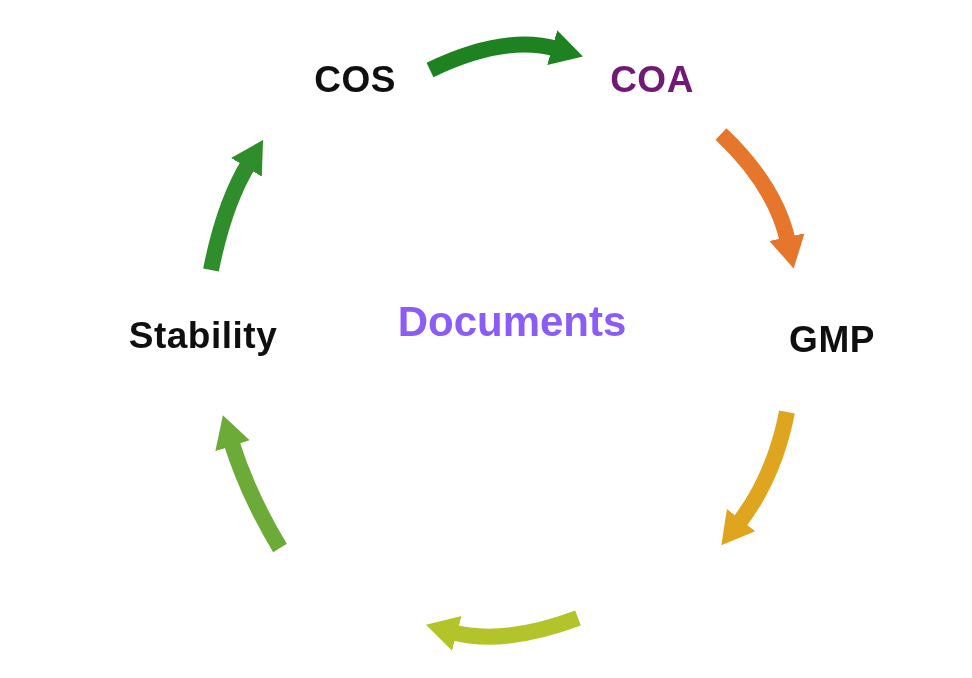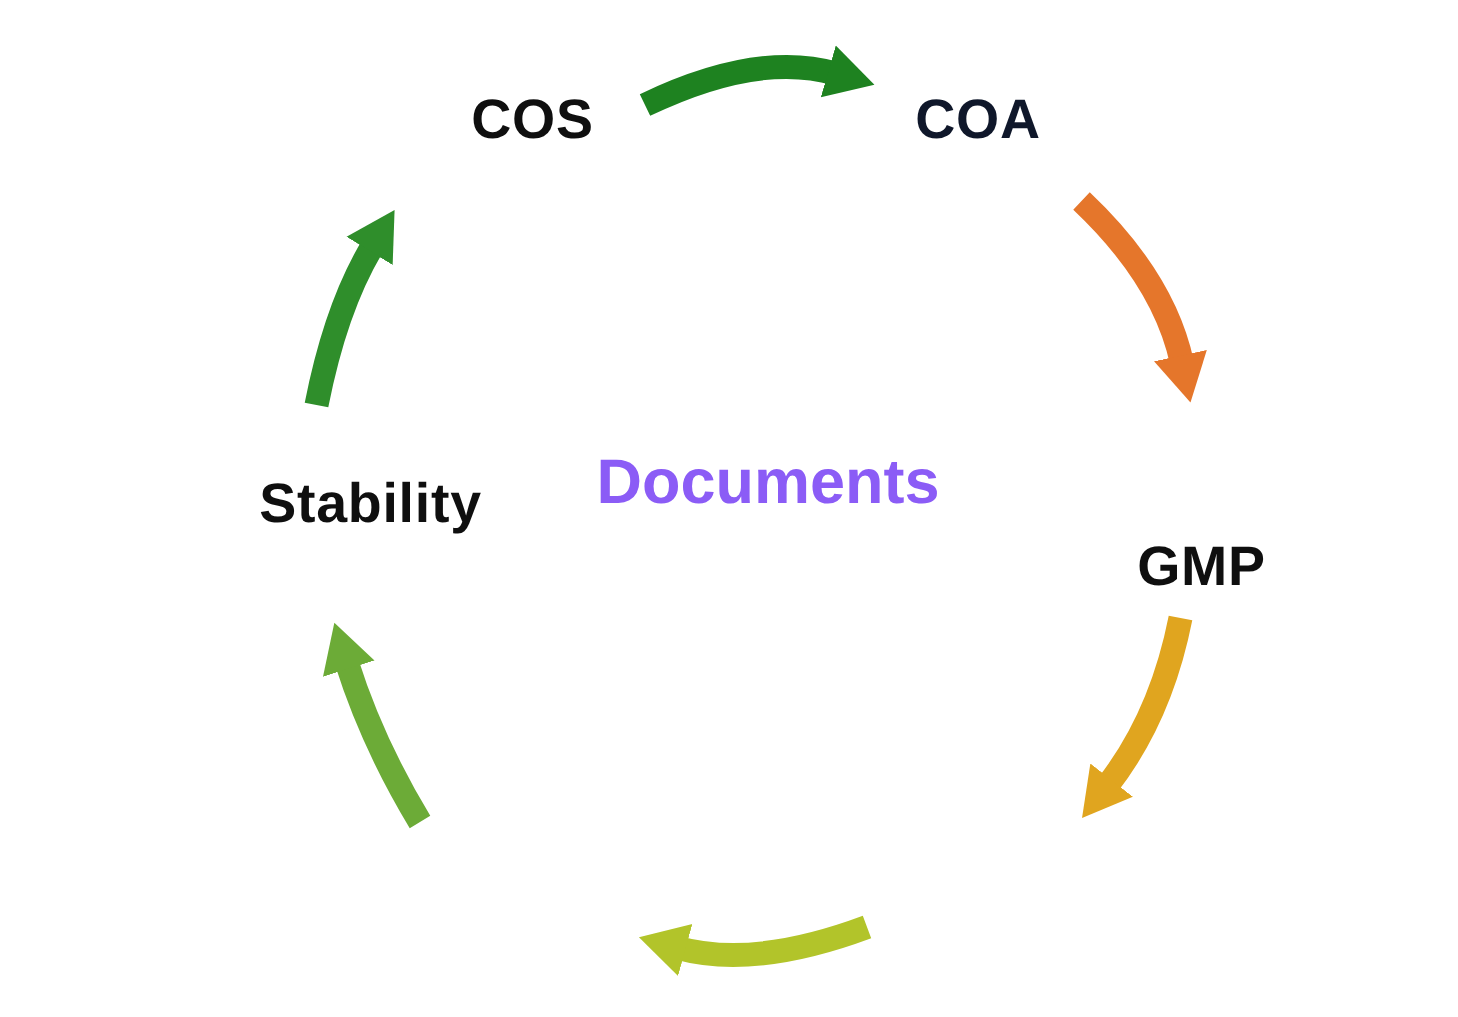--- a/index.html
+++ b/index.html
@@ -43,21 +43,21 @@
     transform: translate(-50%, -50%);
     font-weight: 700;
     font-size: 42px;
     line-height: 65px;
     text-align: center;
     white-space: nowrap;
   }
   
   .pos-cos  { left: 355px; top: 80px;  }
   .pos-coa  { left: 652px; top: 80px;  }
-  .pos-gmp  { left: 801px; top: 340px; margin-top: 38px; }
+  .pos-gmp  { left: 832px; top: 340px; }
   .pos-msds { left: 650px; top: 596px; }
   .pos-dmf  { left: 353px; top: 594px; }
   .pos-stability { left: 203px; top: 336px; }
 </style>
 </head>
 <body>
 
 <div class="stage" style="background: rgb(255, 255, 255);">
 
   <svg class="arrows-svg" viewBox="0 0 972 678">
@@ -90,27 +90,27 @@
 
     <path d="M 578 618 Q 503 646 452 632" fill="none" stroke-width="16" marker-end="url(#head3)" stroke="#B2C42A"></path>
 
     <path d="M 280 548 Q 248 495 231 441" fill="none" stroke-width="16" marker-end="url(#head4)" stroke="#6CAB37"></path>
 
     <path d="M 211 270 Q 224 204 249 163" fill="none" stroke-width="16" marker-end="url(#head5)" stroke="#2F8E2B"></path>
   </svg>
 
   <div class="node-label pos-cos" style="color: rgb(15, 15, 15);">COS</div>
 
-  <div class="node-label pos-coa" style="color: #0f172a;">COA</div>
+  <div class="node-label pos-coa" style="color: #701a75;">COA</div>
 
   <div class="node-label pos-gmp" style="color: rgb(15, 15, 15);">GMP</div>
 
 
 
-  <div class="node-label two-line pos-stability" style="color: rgb(15, 15, 15); margin-left: 44px;">
+  <div class="node-label two-line pos-stability" style="color: rgb(15, 15, 15);">
     <div>Stability</div>
   </div>
 
   <div class="center-title" style="color: #8b5cf6;">
     <div>Documents</div>
   </div>
 
 </div>
 
 </body></html>

